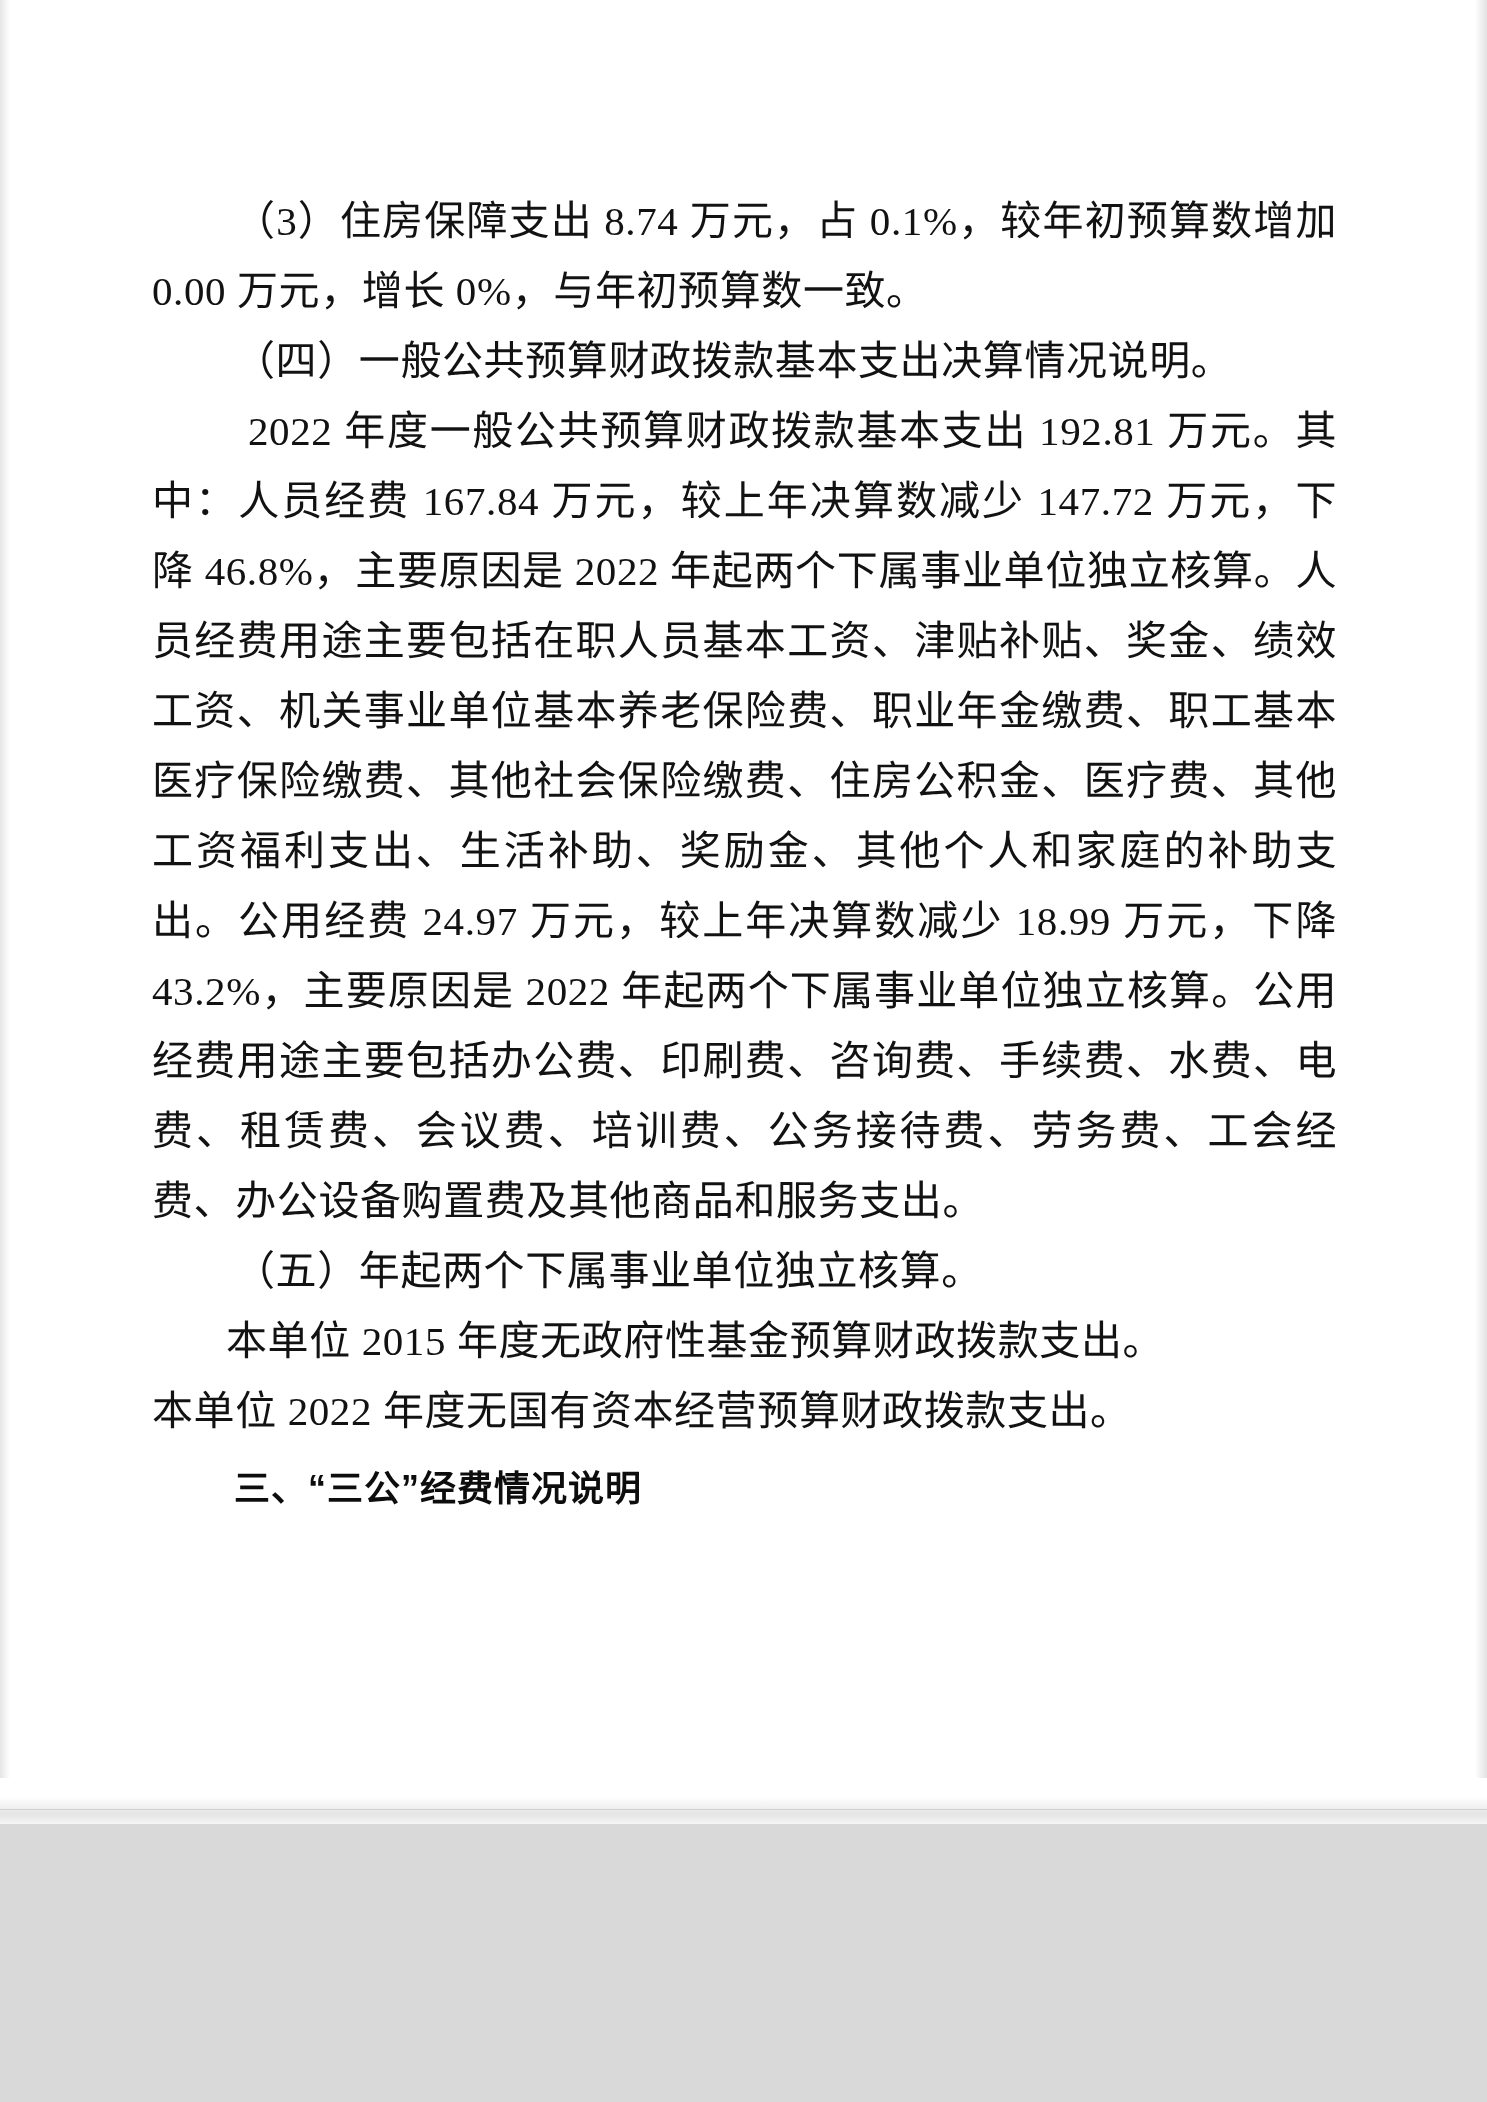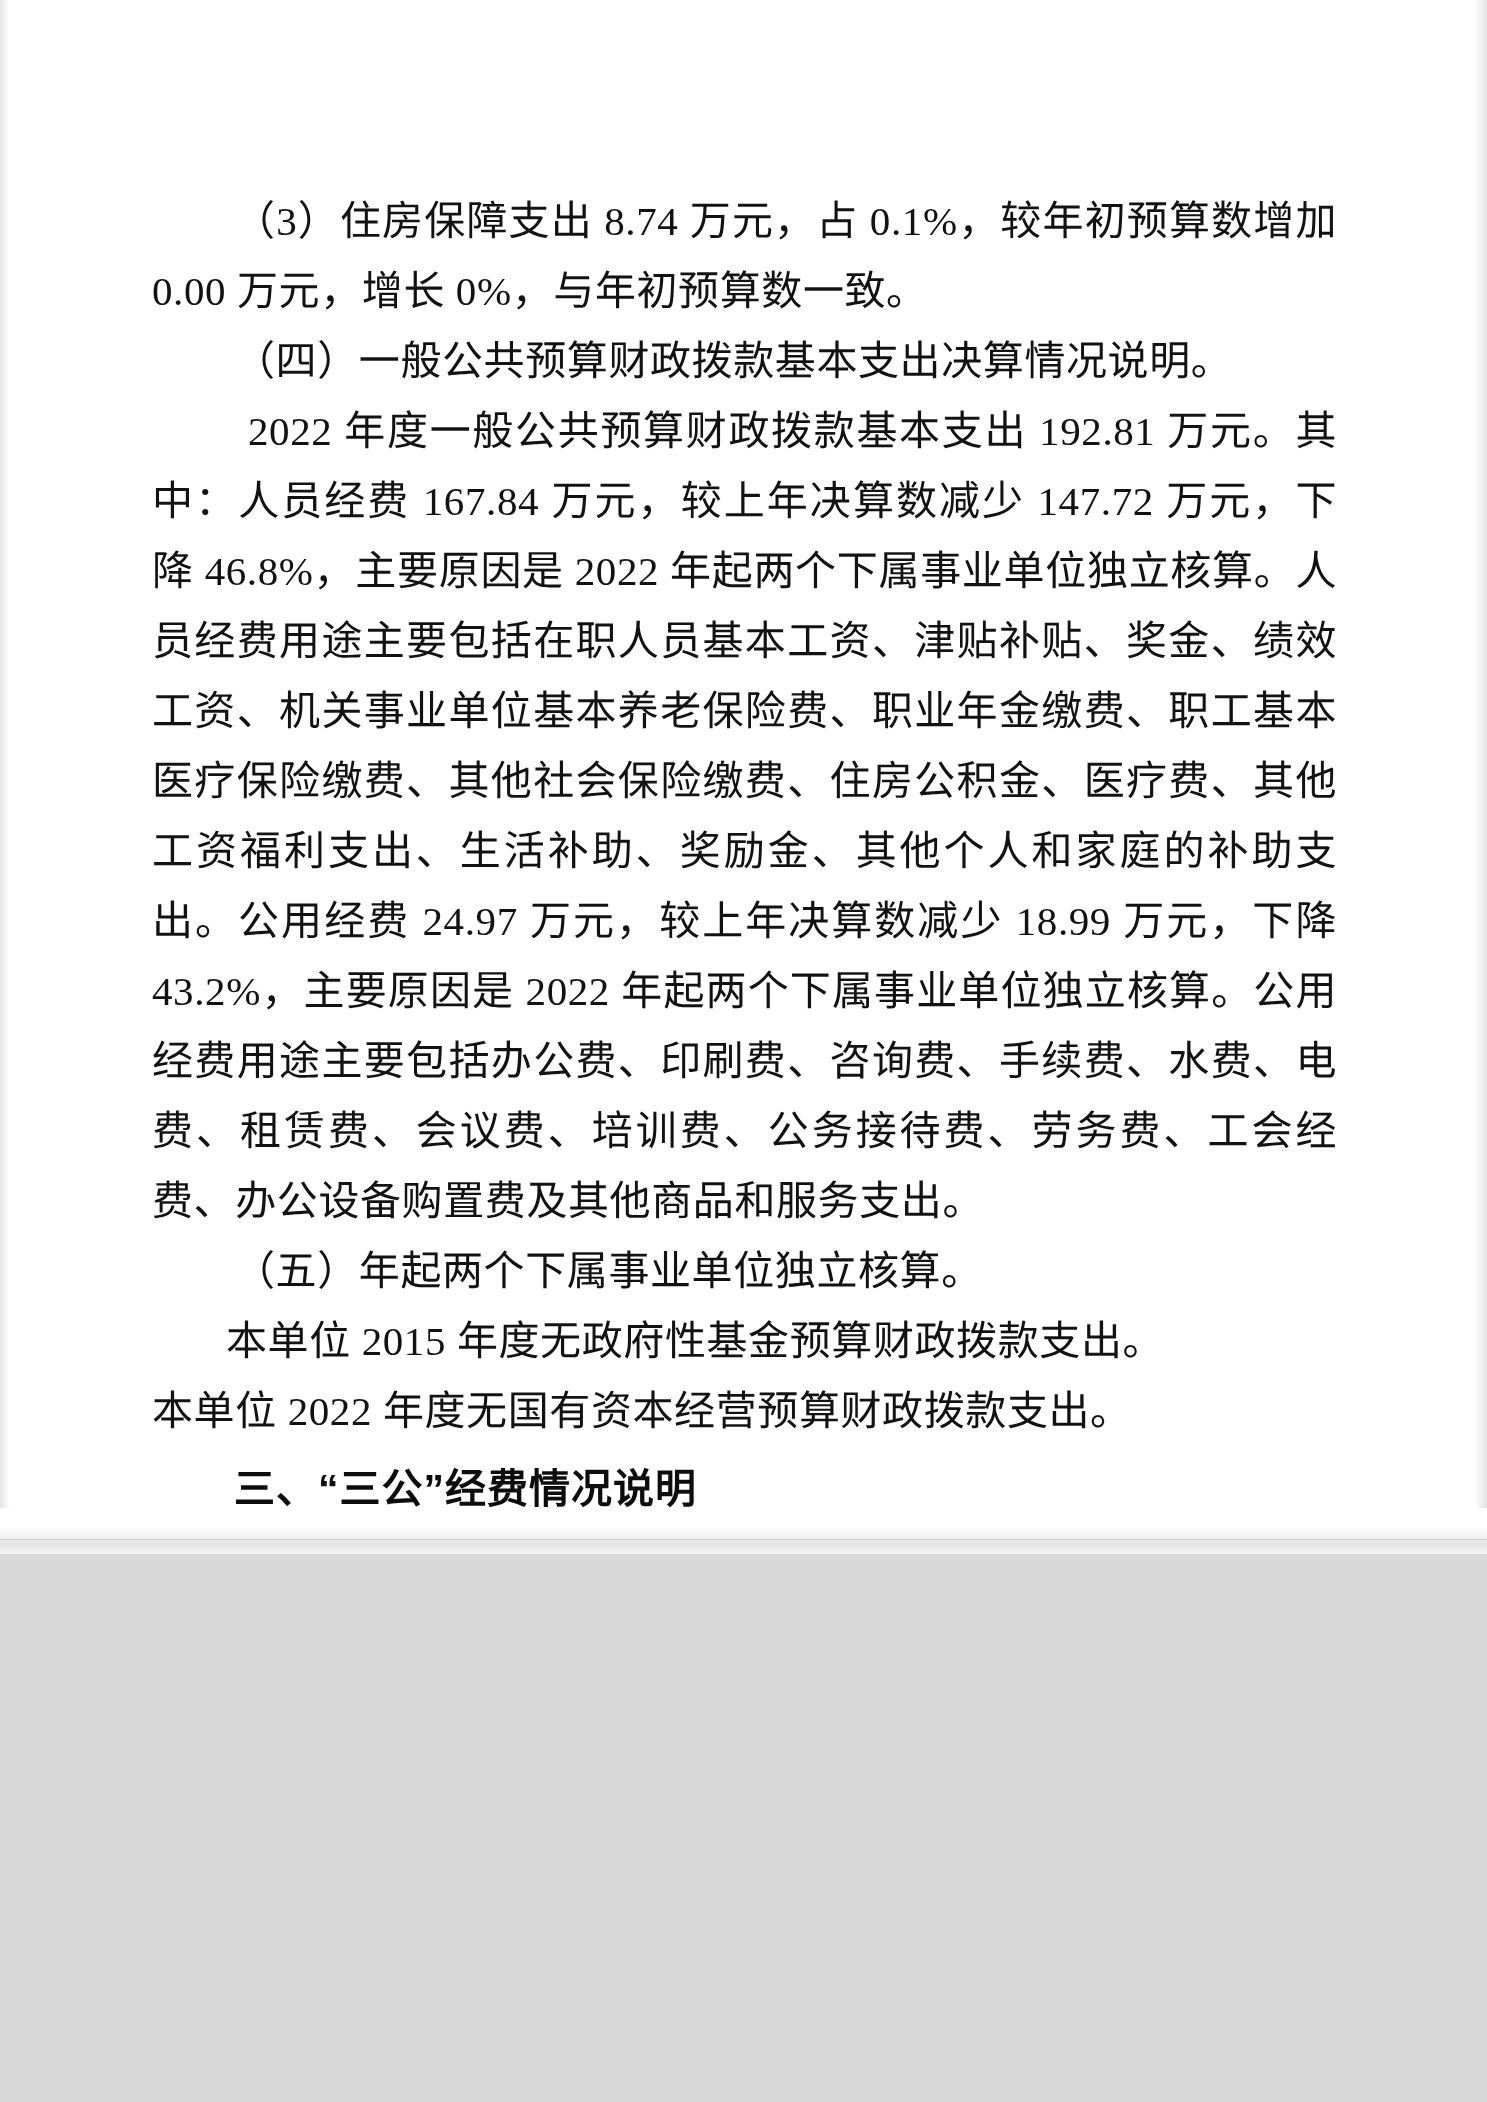--- a/index.html
+++ b/index.html
@@ -7,21 +7,21 @@
     margin: 0;
     padding: 0;
     background: #d9d9d9;
   }
   body {
     font-family: "Liberation Serif", "DejaVu Serif", serif;
   }
   .page {
     position: relative;
     width: 1487px;
-    height: 1554px;
+    height: 1824px;
     margin: 0 auto;
     background: #ffffff;
     overflow: hidden;
     box-sizing: border-box;
   }
   
   .page-edge-left {
     position: absolute;
     top: 0; left: 0;
     width: 10px; height: 100%;
@@ -68,21 +68,21 @@
     letter-spacing: 0.6px;
     font-family: "Liberation Serif", "DejaVu Serif", serif;
     font-weight: 400;
   }
   p.indent2 { text-indent: 82px; }
   p.indent3 { text-indent: 96px; }
   p.indent-sm { text-indent: 74px; }
 
   p.heading-bold {
     margin: 0;
-    font-size: 41px;
+    font-size: 36px;
     line-height: 70px;
     color: #0d0d0d;
     font-weight: 700;
     text-indent: 82px;
     letter-spacing: 1px;
     font-family: "Liberation Sans", "DejaVu Sans", sans-serif;
   }
   .gap-md { height: 8px; }
 
   .nonjustify { text-align: left; }

